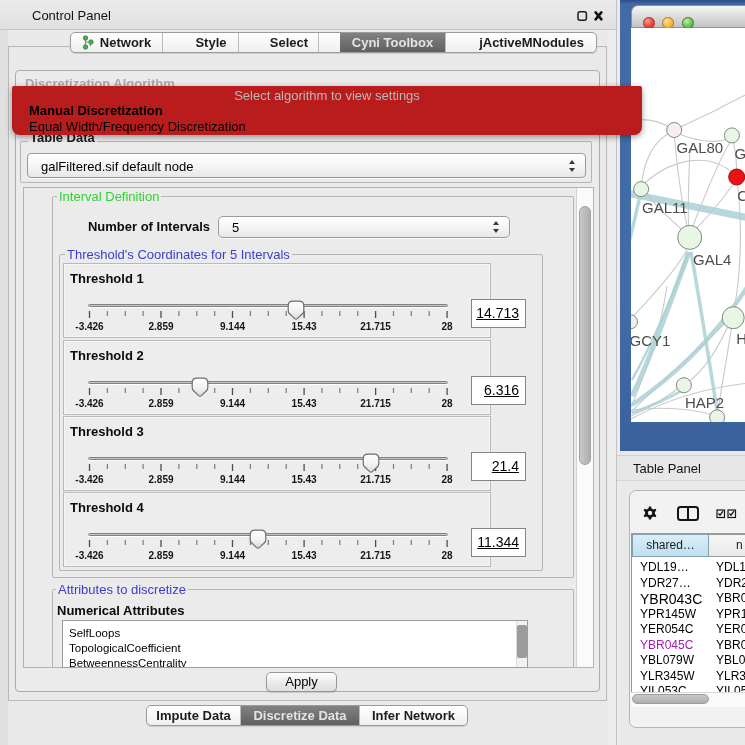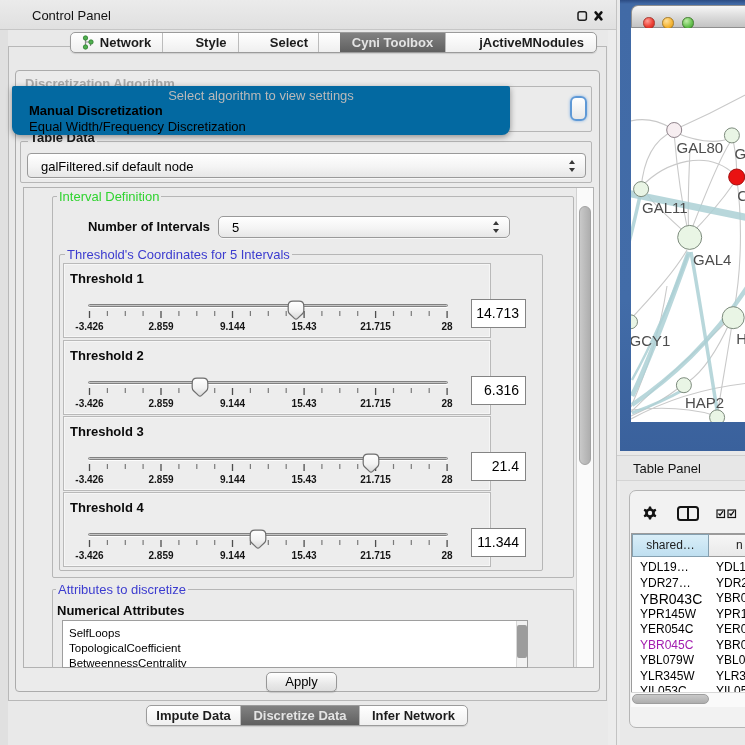--- a/index.html
+++ b/index.html
@@ -26,30 +26,30 @@
 .gtit { position:absolute; font-size:13px; background:#ebebeb; padding:0 2px; line-height:14px; white-space:nowrap; }
 
 
 .combo { position:absolute; border:1px solid #9a9a9a; border-radius:5px; background:linear-gradient(#ffffff 0%,#f4f4f4 55%,#e7e7e7 100%); box-shadow:inset 0 1px 0 #fff,0 1px 0 rgba(255,255,255,.6); font-size:13px; color:#000; }
 .combo .ctext { position:absolute; left:13px; top:50%; transform:translateY(-50%); }
 .arrows { position:absolute; right:9px; top:50%; width:8px; height:12px; transform:translateY(-50%); }
 .arrows:before { content:""; position:absolute; left:0.8px; top:0; border-left:3.2px solid transparent; border-right:3.2px solid transparent; border-bottom:4.4px solid #383838; }
 .arrows:after { content:""; position:absolute; left:0.8px; bottom:0; border-left:3.2px solid transparent; border-right:3.2px solid transparent; border-top:4.4px solid #383838; }
 
 
-#overlay { left:12px; top:86px; width:498px; height:49px; background:#0369a1; border-radius:2px 2px 8px 8px; box-shadow:0 2px 6px rgba(0,0,0,0.4); z-index:30; }
+#overlay { left:12px; top:86px; width:630px; height:49px; background:#b91c1c; border-radius:2px 2px 8px 8px; box-shadow:0 2px 6px rgba(0,0,0,0.4); z-index:30; }
 #overlay .r0 { margin-top:2px; text-align:center; color:#b9b9b9; font-size:13px; line-height:15px; }
 #overlay .r1 { font-weight:bold; color:#000; font-size:13px; line-height:16px; padding-left:17px; }
 #overlay .r2 { color:#000; font-size:13px; line-height:16px; padding-left:17px; }
 
 
 .throw { position:absolute; left:63px; width:428px; height:75px; border:1px solid #b9b9b9; background:#ededed; box-shadow:inset 0 0 0 1px #f6f6f6; }
 .throw .lab { position:absolute; left:6px; top:7px; font-size:13px; font-weight:bold; color:#0a0a0a; }
 .throw .track { position:absolute; left:24px; top:40px; width:360px; height:3px; border:1px solid #828282; border-radius:2.5px; background:linear-gradient(#9b9b9b,#d5d5d5 70%,#e6e6e6); box-shadow:0 1px 0 rgba(255,255,255,.85); }
-.throw .vbox { position:absolute; left:407px; top:35px; width:55px; height:29px; background:#fff; border:1px solid #848484; font-size:14px; text-align:right; line-height:27px; padding-right:6px; color:#000; }
+.throw .vbox { position:absolute; left:407px; top:35px; width:55px; height:29px; background:#fff; border:1px solid #848484; font-size:14px; text-align:right; line-height:27px; padding-right:6px; color:#000;text-decoration:underline; }
 .ticklab { position:absolute; top:57px; font-size:10px; font-weight:bold; color:#151515; transform:translateX(-50%); }
 .thumb { position:absolute; top:36px; width:18px; height:20px; }
 
 
 #numlist { left:62px; top:620px; width:466px; height:48px; background:#fff; border:1px solid #9e9e9e; font-size:11.5px; color:#000; line-height:15.4px; padding:4.5px 0 0 6px; overflow:hidden; }
 #applybtn { left:266px; top:672px; width:71px; height:20px; border:1px solid #979797; border-radius:5px; background:linear-gradient(#ffffff,#e9e9e9 60%,#dedede); font-size:13px; font-weight:400; text-align:center; line-height:18px; color:#000; box-shadow:0 1px 1px rgba(0,0,0,.15); }
 
 
 #bluezone { left:620px; top:0; width:125px; height:451px; background:linear-gradient(180deg,#2c4c83 0px,#416aa6 4px,#426ca8 300px,#3a619c 451px); }
 #iframe-tb { left:631px; top:5px; width:114px; height:23px; background:linear-gradient(#f7f7f7,#dedede 45%,#c3c3c3); border:1px solid #8f8f8f; border-radius:7px 0 0 0; border-right:none; }

